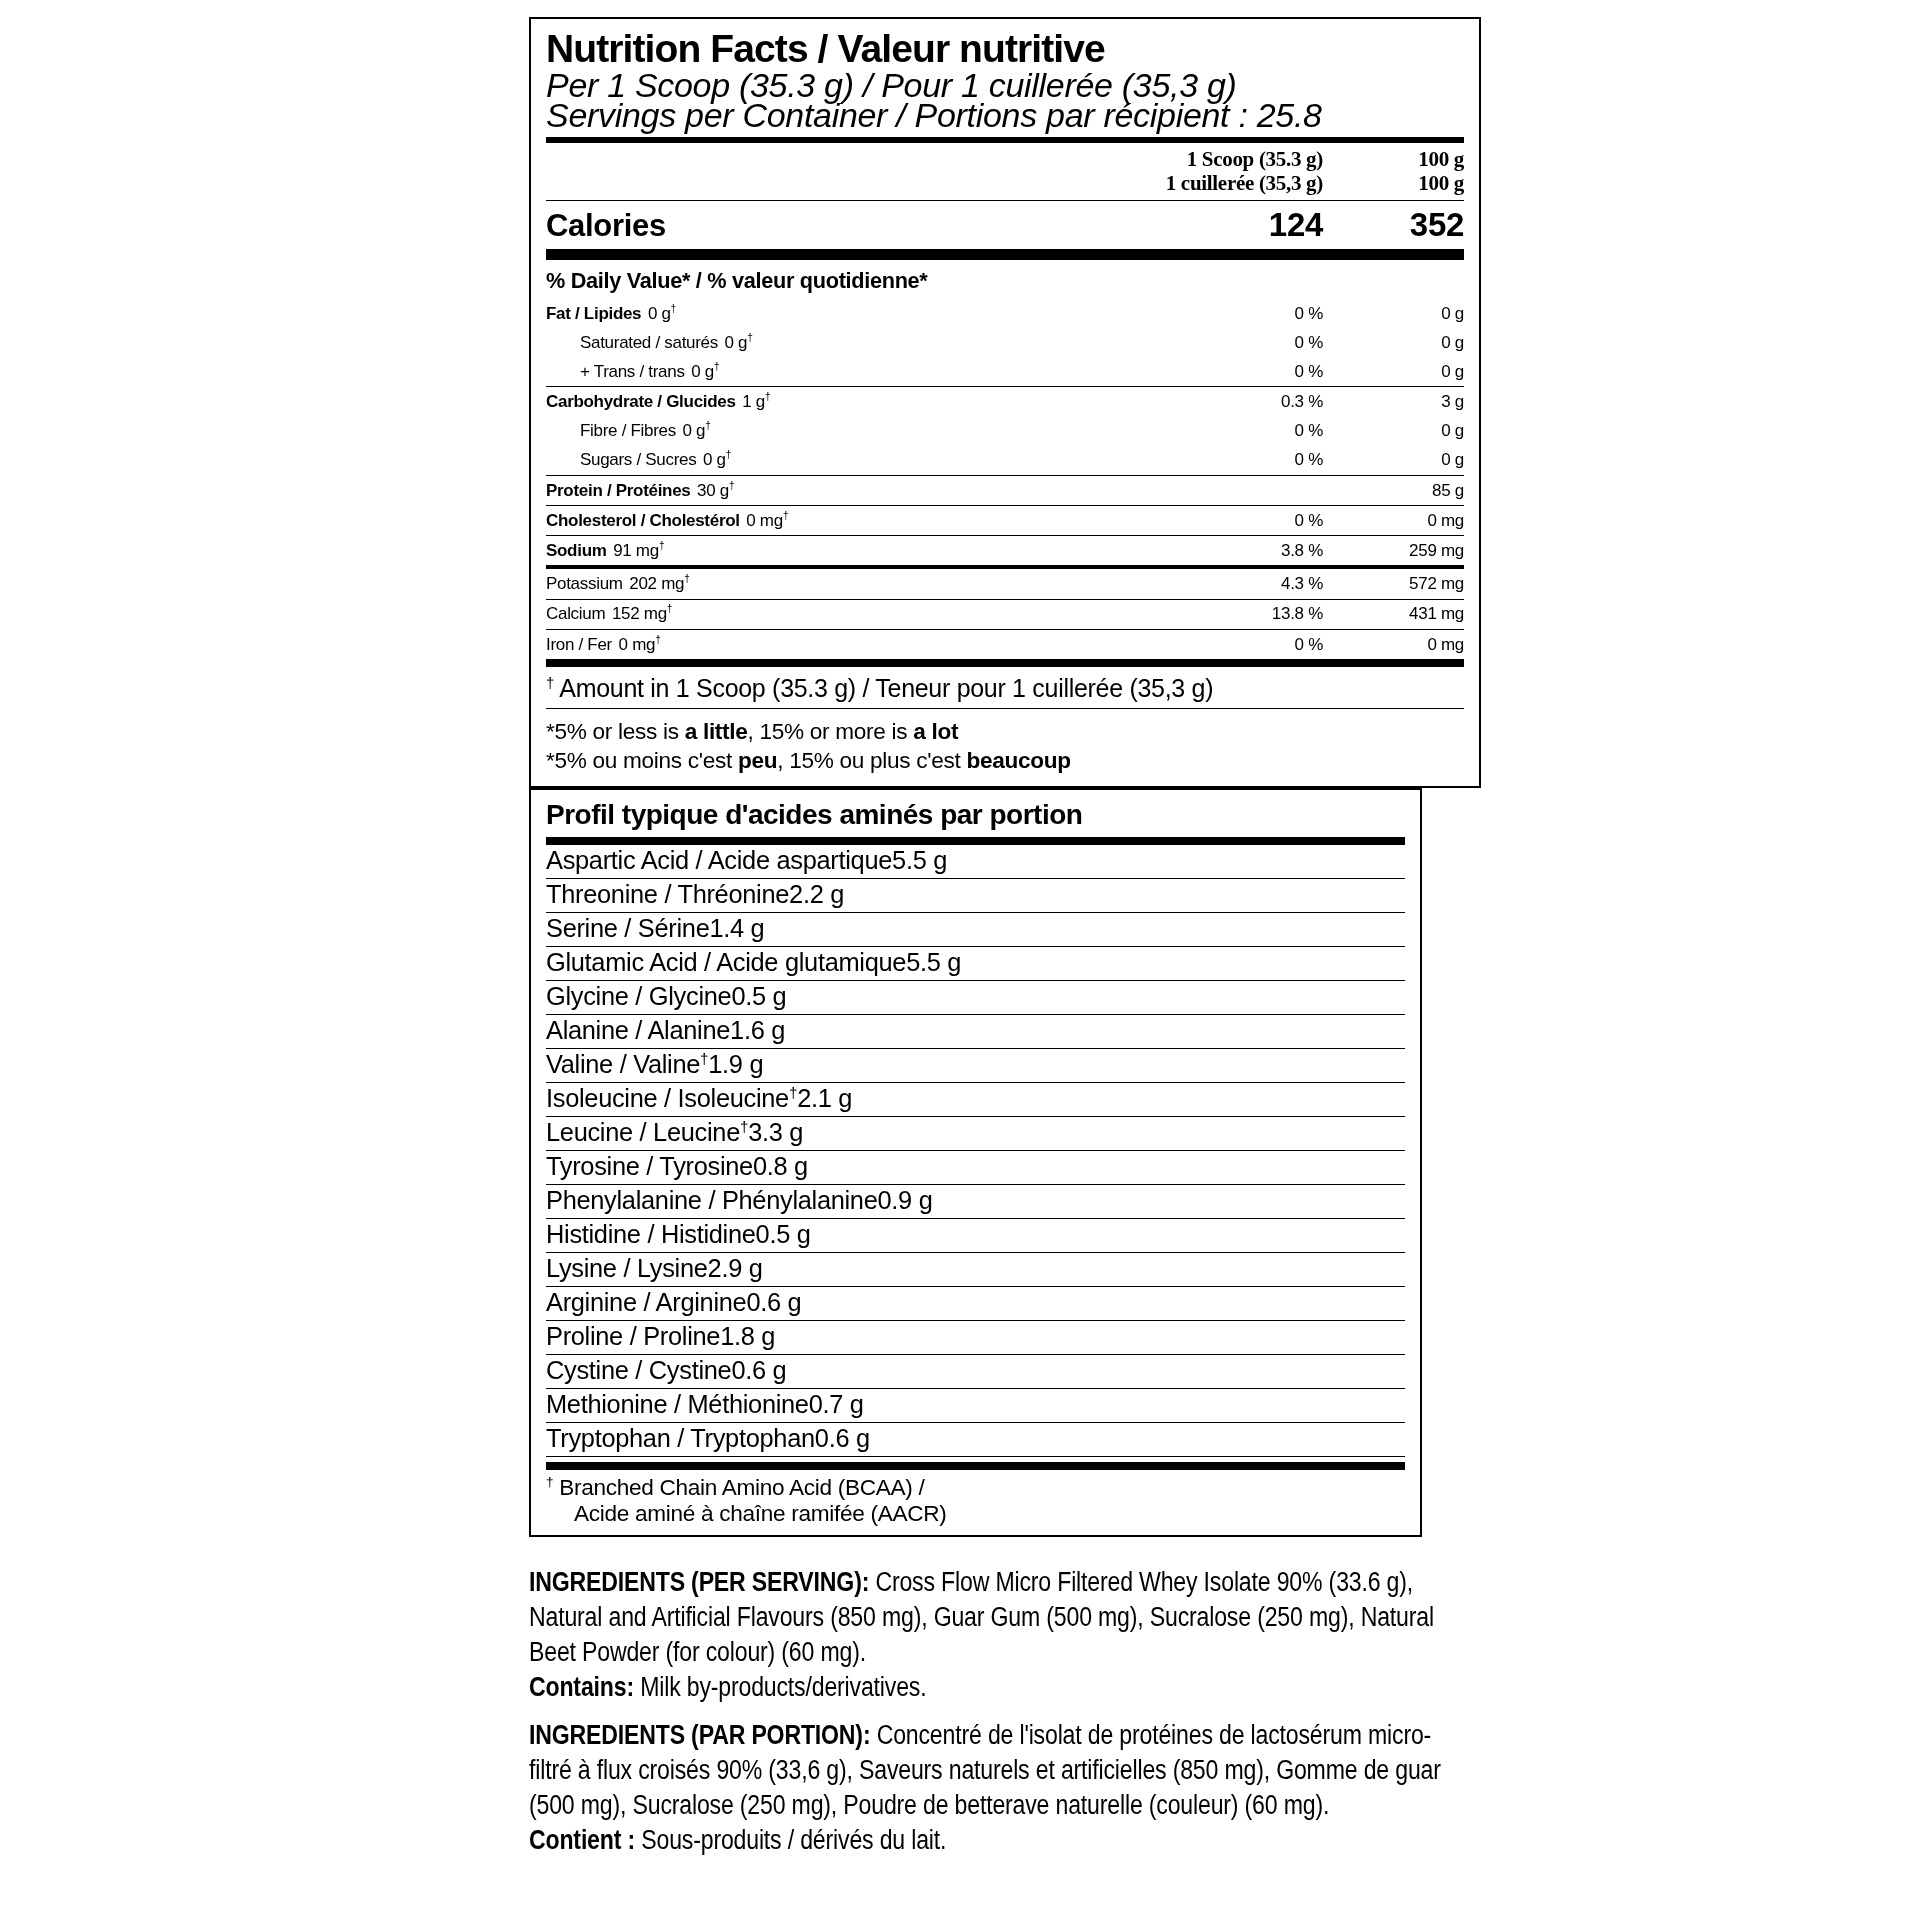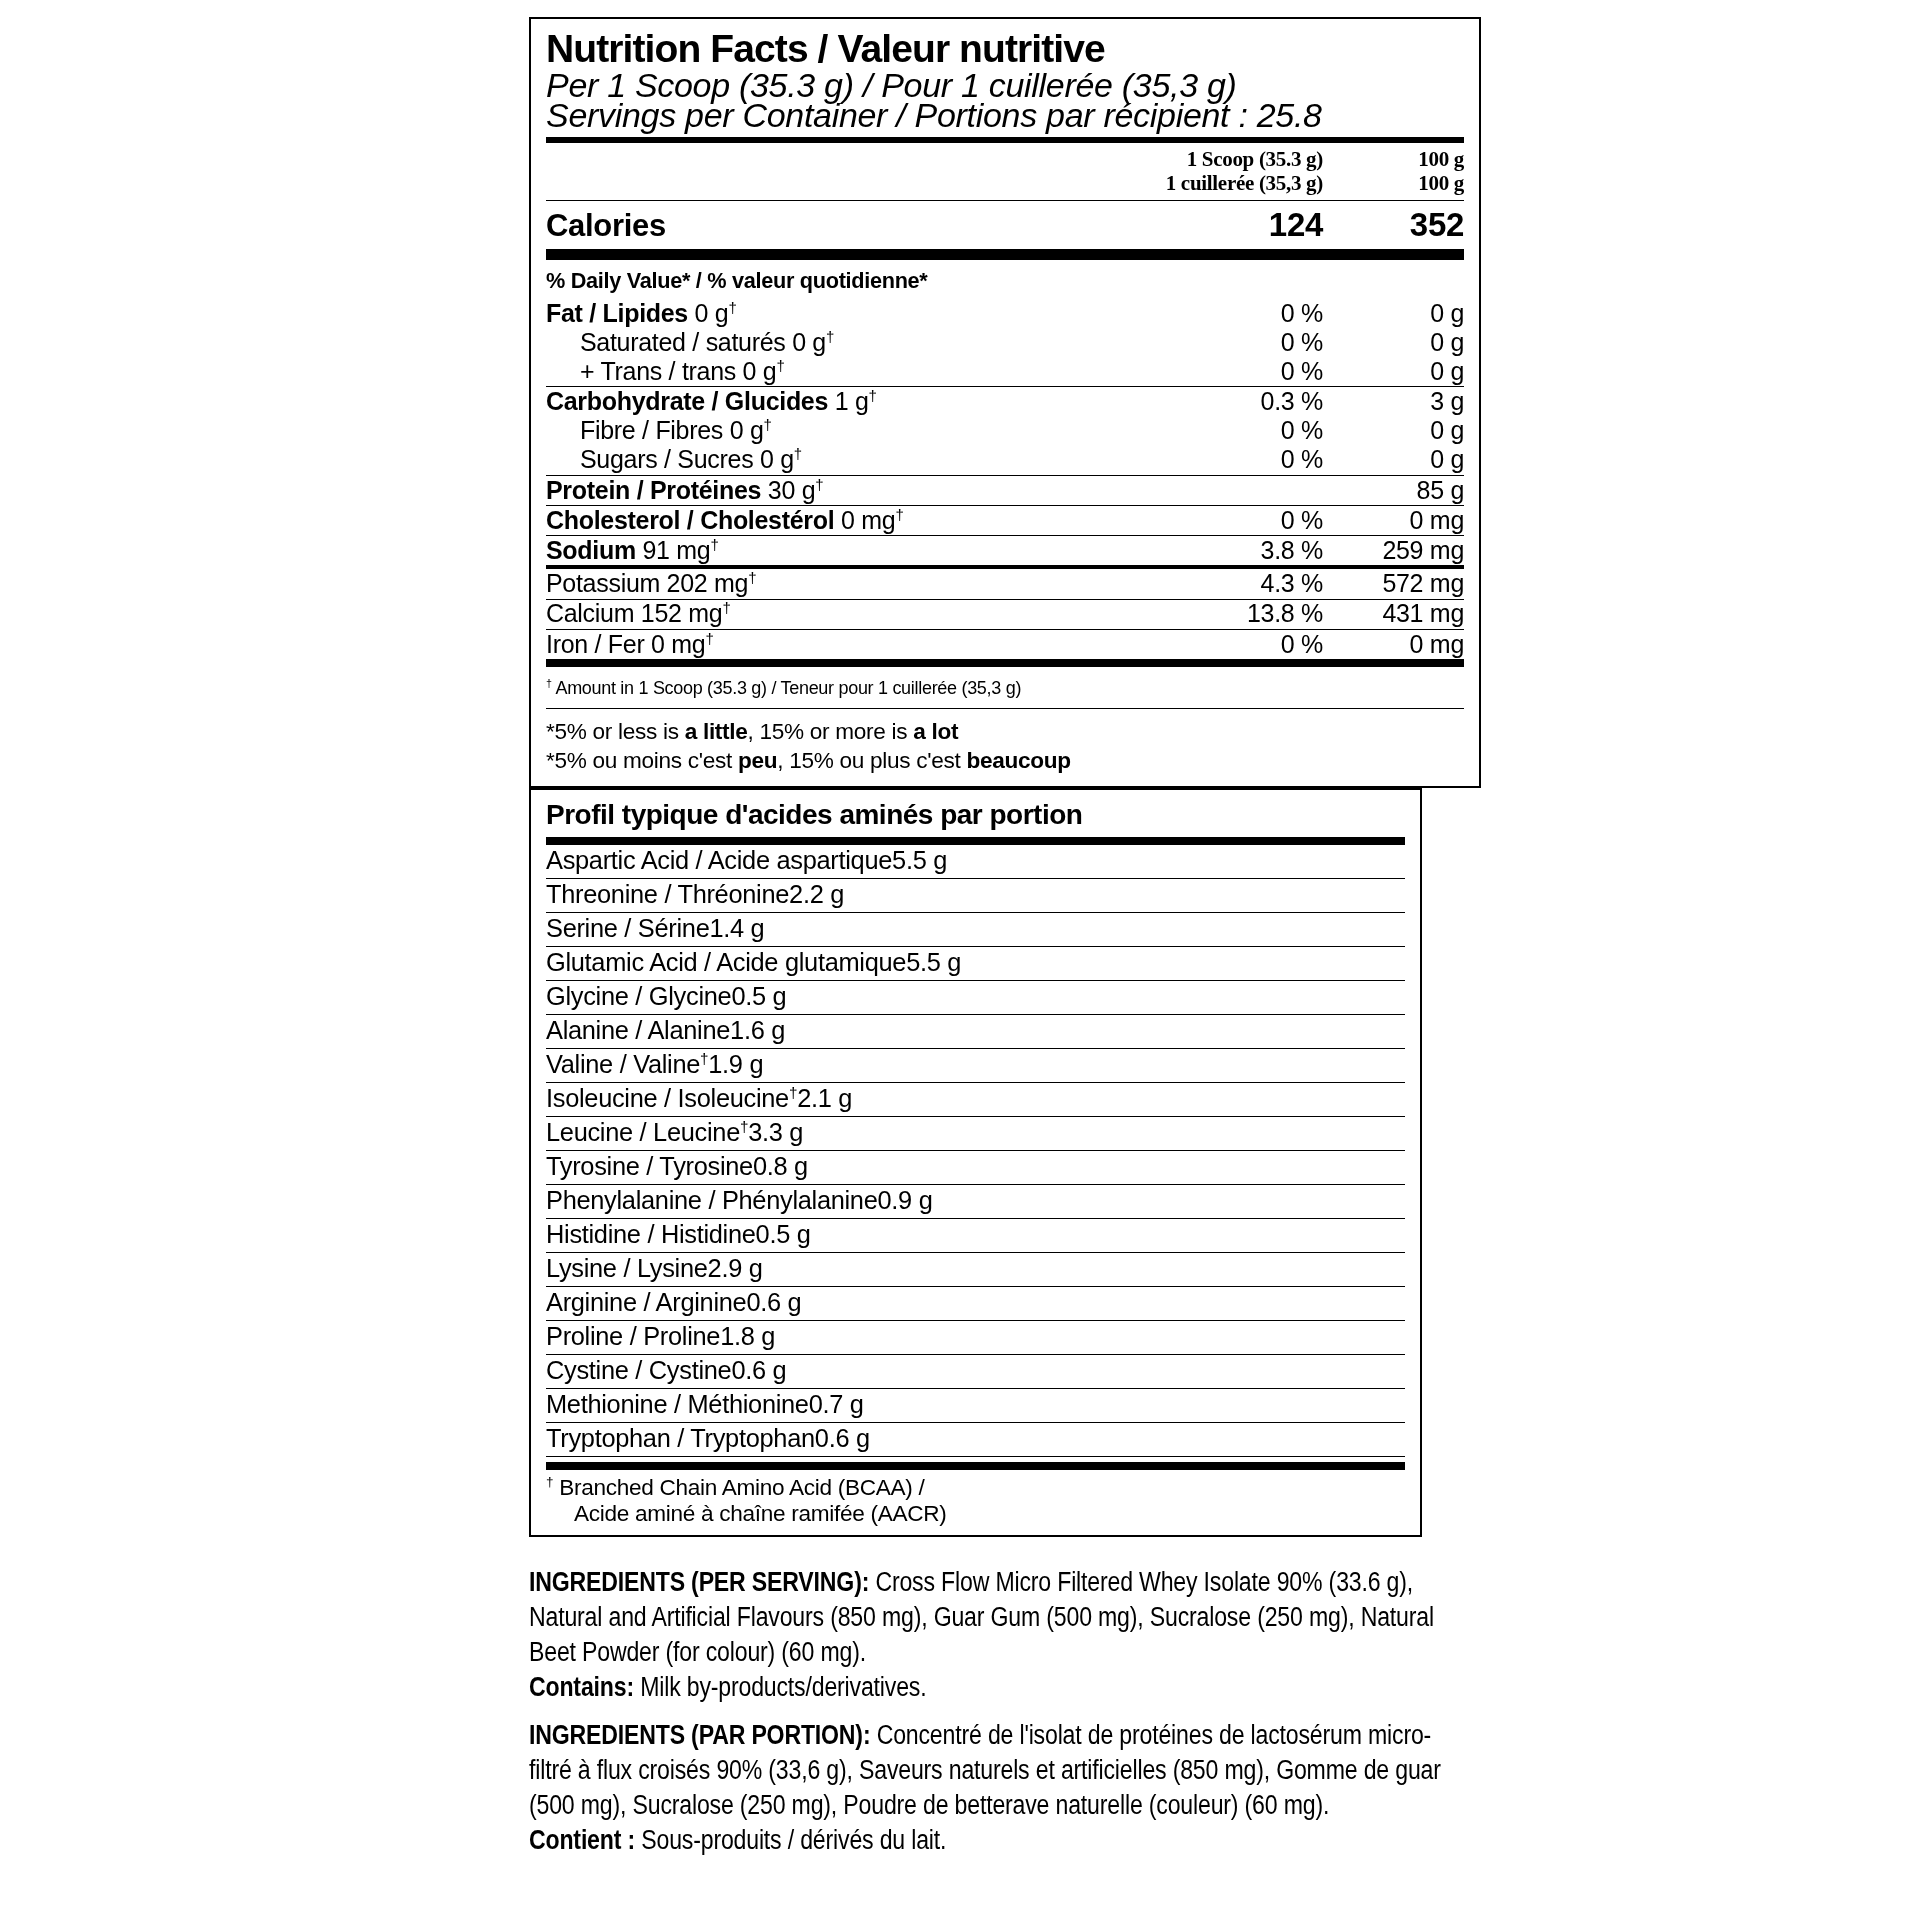--- a/index.html
+++ b/index.html
@@ -29,28 +29,28 @@
   .col-head .c{text-align:right;font-family:Liberation Serif, serif;}
 
   .cal-row{display:grid;grid-template-columns:1fr 151px 141px;align-items:baseline;
     padding:4.7px 0 5.6px;}
   .cal-label{font-size:31px;font-weight:bold;}
   .cal-val{font-size:33px;font-weight:bold;text-align:right;}
 
   .dv-head{font-weight:bold;font-size:21.7px;text-align:left;padding:7.5px 141px 4.7px 0;}
 
   .nrow{display:grid;grid-template-columns:1fr 151px 141px;align-items:baseline;
-    font-size:25px;line-height:25.4px;padding:1.9px 0;}
+    font-size:17px;line-height:25.4px;padding:1.9px 0;}
   .nrow .ncol{text-align:right;}
   .nrow.indent .nname{padding-left:34px;}
   .nrow.plain b{font-weight:normal;}
   .amt{margin-left:6.6px;}
   sup{font-size:60%;vertical-align:super;line-height:0;}
 
-  .fn-dagger{font-size:18px;line-height:26px;padding:7.5px 0 7.5px;}
+  .fn-dagger{font-size:25px;line-height:26px;padding:7.5px 0 7.5px;}
   .fn-stars{border-top:1.9px solid #000;padding:7.5px 0 1.9px;font-size:22.6px;line-height:29px;}
 
   
   .amino-box{
     position:absolute;left:529px;top:788px;width:893px;
     border:2.8px solid #000;box-sizing:border-box;
     padding:7.5px 15px 7.5px;
   }
   .am-title{font-size:28px;font-weight:bold;line-height:34px;letter-spacing:-0.5px;}
   .am-bar{height:7.5px;background:#000;margin:5.6px 0 0;}

